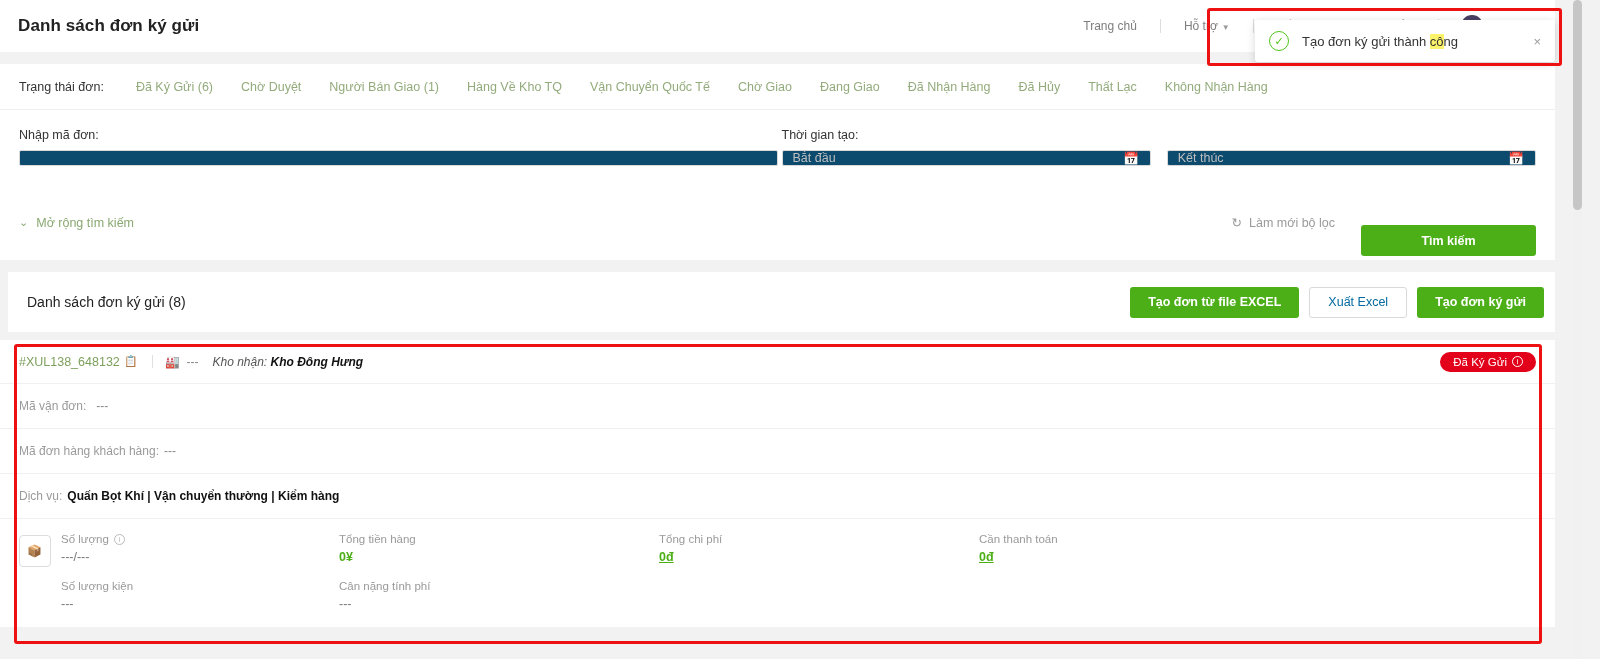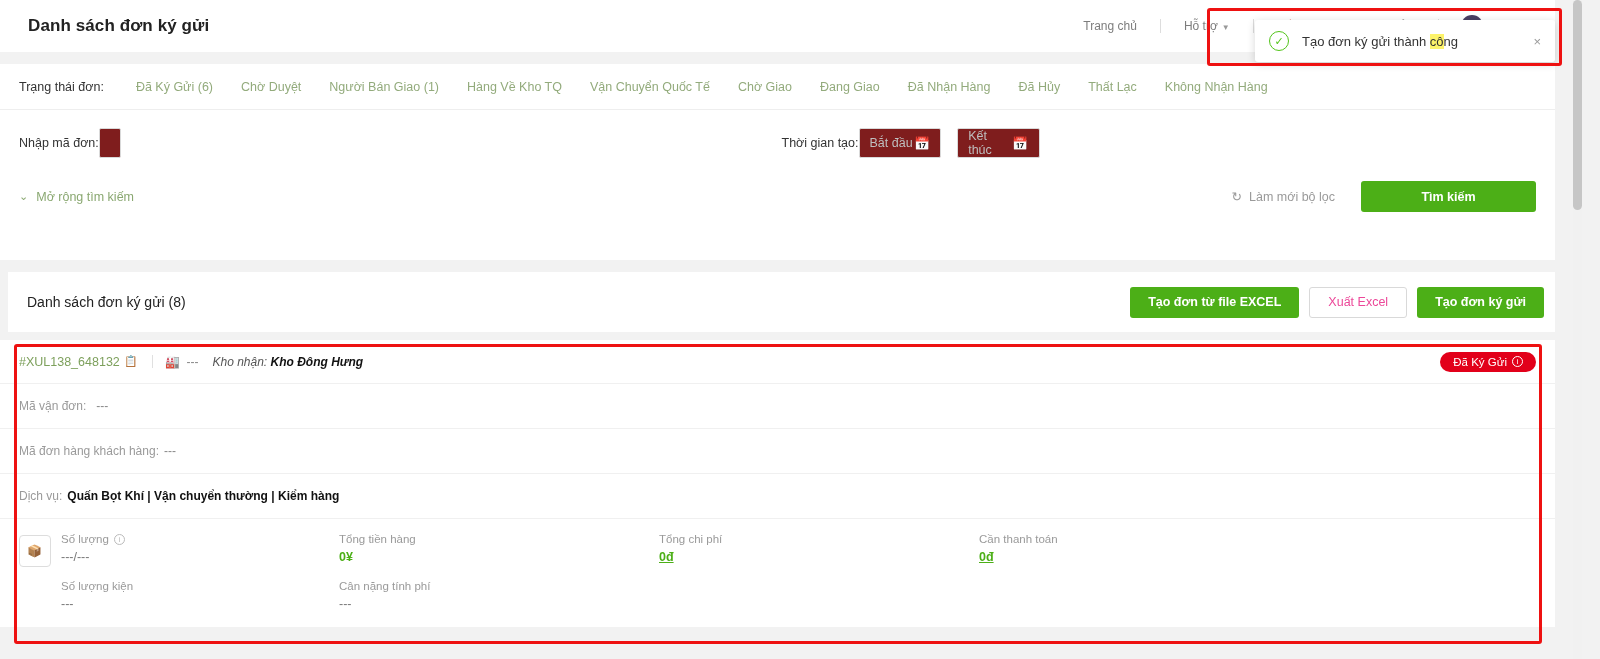--- a/index.html
+++ b/index.html
@@ -52,26 +52,26 @@
     display: flex; align-items: center; height: 46px; padding-left: 19px;
     border-bottom: 1px solid #eeeeee; font-size: 12.5px;
   }
   .tabs-label { color: #333; margin-right: 18px; white-space: nowrap; }
   .tab {
     color: #93ab7c; padding: 0 14px; white-space: nowrap; cursor: pointer;
   }
   .tab:first-of-type { padding-left: 0; }
 
   .filter-fields { display: flex; padding: 18px 19px 0 19px; gap: 0; }
-  .field-group { display: flex; flex-direction: row; align-items: flex-end; }
+  .field-group { display: flex; flex-direction: column; }
   .fg-code { width: 760px; }
   .fg-time { width: 756px; margin-left: 4px; }
   .field-label { font-size: 12.5px; color: #333; margin-bottom: 8px; }
   .input-box {
-    height: 30px; border: 1px solid #d9d9d9; background: #7f1d1d; border-radius: 2px;
+    height: 16px; border: 1px solid #d9d9d9; background: #0c4a6e; border-radius: 2px;
     display: flex; align-items: center; padding: 0 10px; font-size: 12.5px; color: #333;
   }
   .input-box .ph { color: #bfbfbf; }
   .date-row { display: flex; gap: 16px; }
   .date-box { flex: 1; justify-content: space-between; }
   .cal-icon { color: #bfbfbf; font-size: 13px; }
 
   .filter-actions {
     display: flex; align-items: center; margin-top: 23px; padding: 0 19px;
   }
@@ -83,31 +83,31 @@
   .spacer { flex: 1; }
   .reset-filter {
     display: flex; align-items: center; gap: 7px; color: #9a9a9a;
     font-size: 12.5px; cursor: pointer; margin-right: 26px;
   }
   .btn {
     border: none; border-radius: 3px; font-size: 12.5px; cursor: pointer;
     font-family: "Liberation Sans", sans-serif; height: 31px; padding: 0 18px;
   }
   .btn-green { background: #4caf17; color: #fff; font-weight: bold; }
-  .btn-search { width: 175px; }
+  .btn-search { width: 175px; margin-top: 36px; }
 
   
   .list-header {
     position: absolute; left: 8px; top: 272px; width: 1555px; height: 60px;
     background: #ffffff; display: flex; align-items: center; padding: 0 19px;
   }
   .list-title { font-size: 14px; color: #222; }
   .hdr-btns { display: flex; gap: 10px; align-items: center; }
   .btn-white {
-    background: #fff; color: #ec4899; border: 1px solid #d9d9d9;
+    background: #fff; color: #0369a1; border: 1px solid #d9d9d9;
   }
 
   
   .order-card {
     position: absolute; left: 0; top: 340px; width: 1555px;
     background: #ffffff; font-size: 12px;
   }
   .oc-row { padding: 0 19px; }
   .oc-head {
     height: 44px; display: flex; align-items: center;
@@ -185,21 +185,21 @@
   .right-gutter {
     position: absolute; right: 0; top: 0; width: 45px; height: 659px; background: #f2f2f2;
   }
 </style>
 </head>
 <body>
 
 <div class="page">
 
   <div class="topbar">
-    <div class="page-title" style="padding-left:12px;margin-left:16px;">Danh sách đơn ký gửi</div>
+    <div class="page-title" style="padding-left:12px;margin-left:6px;">Danh sách đơn ký gửi</div>
     <div class="topnav">
       <a href="#" class="navitem">Trang chủ</a>
       <div class="sep"></div>
       <a href="#" class="navitem">
         <span>Hỗ trợ</span>
         <span class="chev">▼</span>
       </a>
       <div class="sep"></div>
       <a href="#" class="navitem">
         <span class="cart-icon">🛒</span>

